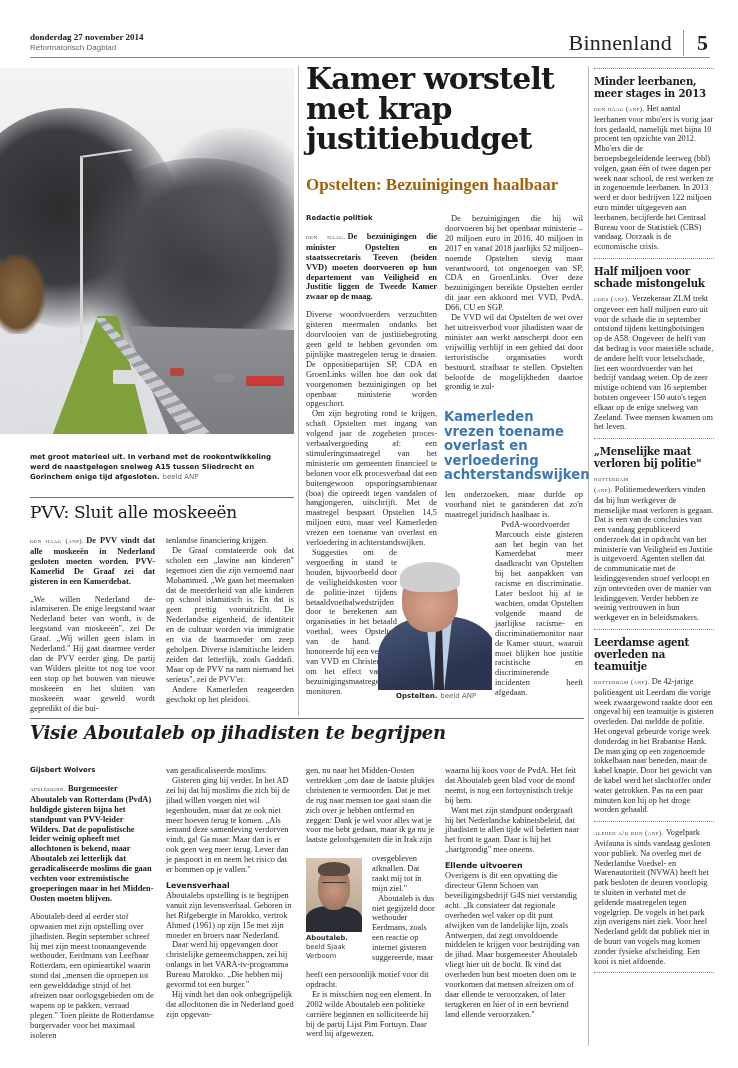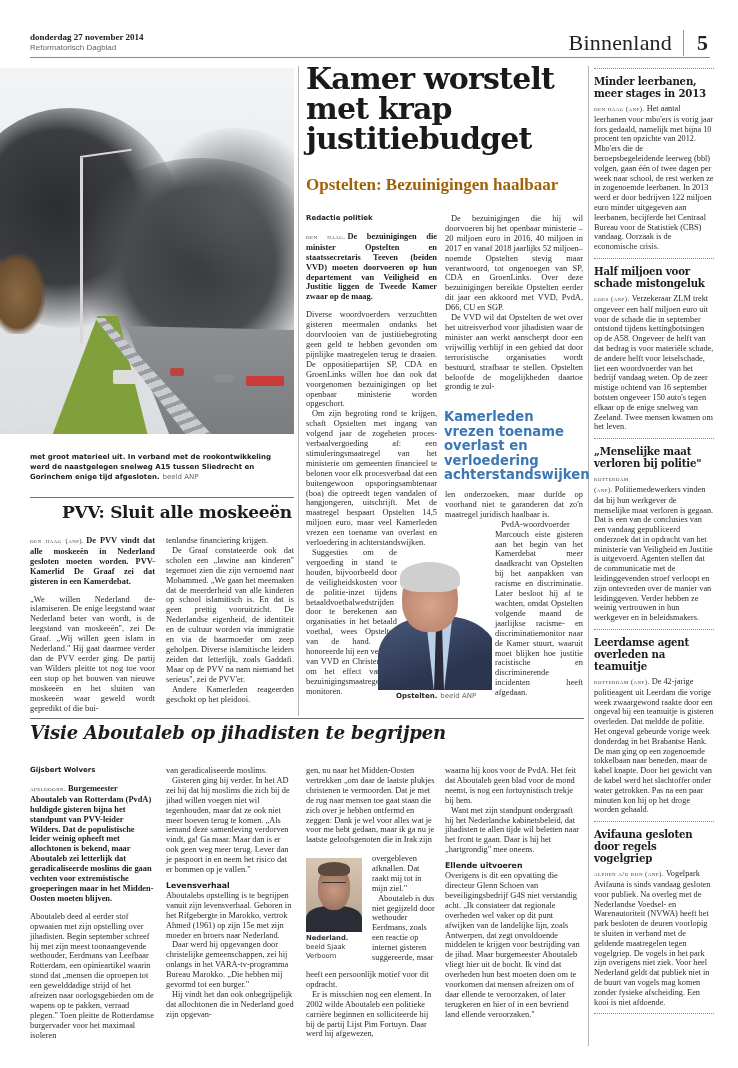--- a/index.html
+++ b/index.html
@@ -30,21 +30,21 @@
   .photo .pole { position: absolute; left: 80px; top: 90px; width: 3px; height: 186px; background: #d8d8d8; }
   .photo .pole-arm { position: absolute; left: 80px; top: 88px; width: 52px; height: 2px; background: #d8d8d8; transform: rotate(-8deg); transform-origin: left; }
   .photo .car { position: absolute; height: 8px; border-radius: 2px; }
 
   .caption-top { position: absolute; left: 30px; top: 452px; width: 262px; font-family: "DejaVu Sans", sans-serif; font-size: 7px; font-weight: bold; line-height: 10px; color: #222; }
   .credit { font-weight: normal; color: #666; margin-left: 3px; }
 
   .hrule { position: absolute; height: 1px; background: #6e6e6e; }
 
   
-  .pvv-title { position: absolute; left: 30px; top: 502px; font-family: "DejaVu Serif", serif; font-weight: bold; font-size: 17px; color: #1c1c1c; letter-spacing: -0.3px; margin-left: 32px; }
+  .pvv-title { position: absolute; left: 30px; top: 502px; font-family: "DejaVu Serif", serif; font-weight: normal; font-size: 17px; color: #1c1c1c; letter-spacing: -0.3px; }
   .col { position: absolute; font-family: "Liberation Serif", serif; font-size: 8.4px; line-height: 9.9px; color: #2a2a2a; text-align: justify; hyphens: auto; }
   .col p { text-indent: 6px; }
   .col p.noindent { text-indent: 0; }
   .lead { font-weight: bold; color: #1e1e1e; }
   .dateline { font-variant: small-caps; font-size: 7px; letter-spacing: 0.4px; color: #444; font-weight: normal; margin-right: 2px; }
   .gap { height: 8px; }
 
   
   .kamer-title { position: absolute; left: 306px; top: 64px; width: 280px; font-family: "DejaVu Serif", serif; font-weight: bold; font-size: 30px; line-height: 30px; letter-spacing: -0.8px; color: #1a1a1a; }
   .kamer-sub { position: absolute; left: 306px; top: 175px; font-family: "Liberation Serif", serif; font-size: 17px; color: #a16207; }
@@ -183,21 +183,21 @@
   <p>Aboutaleb is dus niet gegijzeld door wethouder Eerdmans, zoals een reactie op internet gisteren suggereerde, maar</p>
 </div>
 <figure class="portrait-ab">
   <div class="ab-bg"></div>
   <div class="ab-suit"></div>
   <div class="ab-head"></div>
   <div class="ab-hair"></div>
   <div class="ab-glasses"></div>
 </figure>
 <div class="ab-caption">
-  <b>Nederland.</b><br><span>beeld Sjaak Verboom</span>
+  <b>Aboutaleb.</b><br><span>beeld Sjaak Verboom</span>
 </div>
 <div class="col" style="left:306px; top:970px; width:130px; text-align:left;">
   <p class="noindent">heeft een persoonlijk motief voor dit opdracht.</p>
   <p>Er is misschien nog een element. In 2002 wilde Aboutaleb een politieke carrière beginnen en solliciteerde hij bij de partij Lijst Pim Fortuyn. Daar werd hij afgewezen,</p>
 </div>
 <div class="col" style="left:445px; top:766px; width:138px; text-align:left;">
   <p class="noindent">waarna hij koos voor de PvdA. Het feit dat Aboutaleb geen blad voor de mond neemt, is nog een fortuynistisch trekje bij hem.</p>
   <p>Want met zijn standpunt ondergraaft hij het Nederlandse kabinetsbeleid, dat jihadisten te allen tijde wil beletten naar het front te gaan. Daar is hij het „hartgrondig" mee oneens.</p>
   <div class="subhead">Ellende uitvoeren</div>
   <p class="noindent">Overigens is dit een opvatting die directeur Glenn Schoen van beveiligingsbedrijf G4S niet verstandig acht. „Ik constateer dat regionale overheden wel vaker op dit punt afwijken van de landelijke lijn, zoals Antwerpen, dat zegt onvoldoende middelen te krijgen voor bestrijding van de jihad. Maar burgemeester Aboutaleb vliegt hier uit de bocht. Ik vind dat overheden hun best moeten doen om te voorkomen dat mensen afreizen om of daar ellende te veroorzaken, of later terugkeren en hier of in een bevriend land ellende veroorzaken."</p>
@@ -214,17 +214,16 @@
   </section>
   <section class="brief">
     <h3>„Menselijke maat verloren bij politie"</h3>
     <p><span class="dateline">rotterdam (anp).</span><span>Politiemedewerkers vinden dat bij hun werkgever de menselijke maat verloren is gegaan. Dat is een van de conclusies van een vandaag gepubliceerd onderzoek dat in opdracht van het ministerie van Veiligheid en Justitie is uitgevoerd. Agenten stellen dat de communicatie met de leidinggevenden stroef verloopt en zijn ontevreden over de manier van leidinggeven. Verder hebben ze weinig vertrouwen in hun werkgever en in beleidsmakers.</span></p>
   </section>
   <section class="brief">
     <h3>Leerdamse agent overleden na teamuitje</h3>
     <p><span class="dateline">rotterdam (anp).</span><span>De 42-jarige politieagent uit Leerdam die vorige week zwaargewond raakte door een ongeval bij een teamuitje is gisteren overleden. Dat meldde de politie. Het ongeval gebeurde vorige week donderdag in het Brabantse Hank. De man ging op een zogenoemde tokkelbaan naar beneden, maar de kabel knapte. Door het gewicht van de kabel werd het slachtoffer onder water getrokken. Pas na een paar minuten kon hij op het droge worden gehaald.</span></p>
   </section>
   <section class="brief">
-    <h3>Avifauna gesloten door regels vogelgriep</h3>
     <p><span class="dateline">alphen a/d rijn (anp).</span><span>Vogelpark Avifauna is sinds vandaag gesloten voor publiek. Na overleg met de Nederlandse Voedsel- en Warenautoriteit (NVWA) heeft het park besloten de deuren voorlopig te sluiten in verband met de geldende maatregelen tegen vogelgriep. De vogels in het park zijn overigens niet ziek. Voor heel Nederland geldt dat publiek niet in de buurt van vogels mag komen zonder fysieke afscheiding. Een kooi is niet afdoende.</span></p>
   </section>
   <div class="brief-end"></div>
 </aside>
 
 </body></html>

